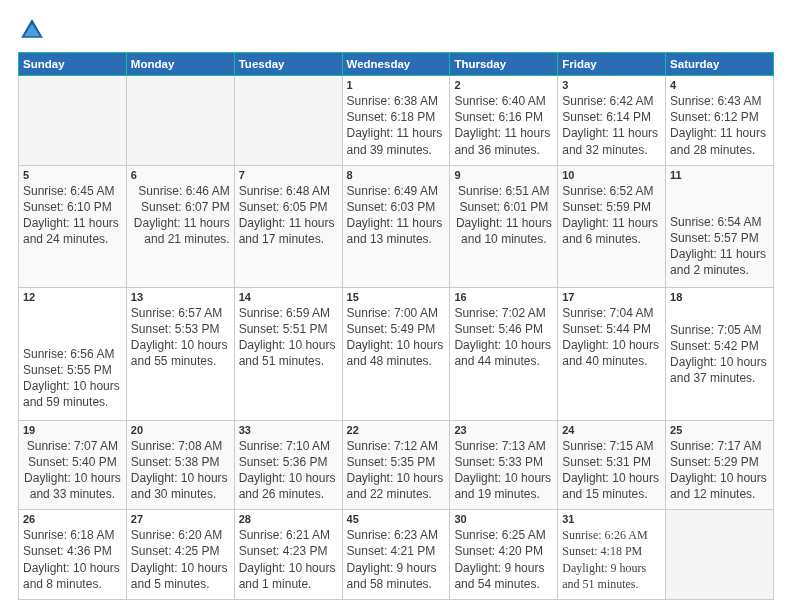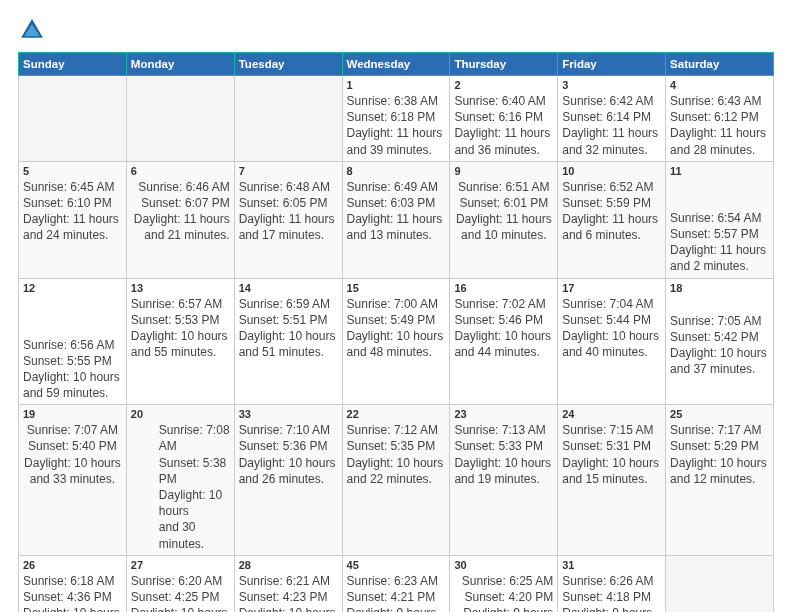--- a/index.html
+++ b/index.html
@@ -278,21 +278,21 @@
         <tr>
           <td>
             <span class="day-number">19</span>
             <div class="day-info" style="white-space: pre-line; text-align: center;">Sunrise: 7:07 AM
 Sunset: 5:40 PM
 Daylight: 10 hours
 and 33 minutes.</div>
           </td>
           <td>
             <span class="day-number">20</span>
-            <div class="day-info" style="white-space: pre-line; margin-left: 28px;">Sunrise: 7:08 AM
+            <div class="day-info" style="white-space: pre-line;">Sunrise: 7:08 AM
 Sunset: 5:38 PM
 Daylight: 10 hours
 and 30 minutes.</div>
           </td>
           <td>
             <span class="day-number">33</span>
             <div class="day-info" style="white-space: pre-line;">Sunrise: 7:10 AM
 Sunset: 5:36 PM
 Daylight: 10 hours
 and 26 minutes.</div>
@@ -350,28 +350,28 @@
           </td>
           <td>
             <span class="day-number">45</span>
             <div class="day-info" style="white-space: pre-line;">Sunrise: 6:23 AM
 Sunset: 4:21 PM
 Daylight: 9 hours
 and 58 minutes.</div>
           </td>
           <td>
             <span class="day-number">30</span>
-            <div class="day-info" style="white-space: pre-line; text-align: right;">Sunrise: 6:25 AM
+            <div class="day-info" style="white-space: pre-line;">Sunrise: 6:25 AM
 Sunset: 4:20 PM
 Daylight: 9 hours
 and 54 minutes.</div>
           </td>
           <td>
             <span class="day-number">31</span>
-            <div class="day-info" style="white-space: pre-line;">Sunrise: 6:26 AM
+            <div class="day-info" style="white-space: pre-line; font-family: Liberation Serif, serif;">Sunrise: 6:26 AM
 Sunset: 4:18 PM
 Daylight: 9 hours
 and 51 minutes.</div>
           </td>
           <td class="empty"></td>
         </tr>
       </tbody>
   </table>
 </div>
 

